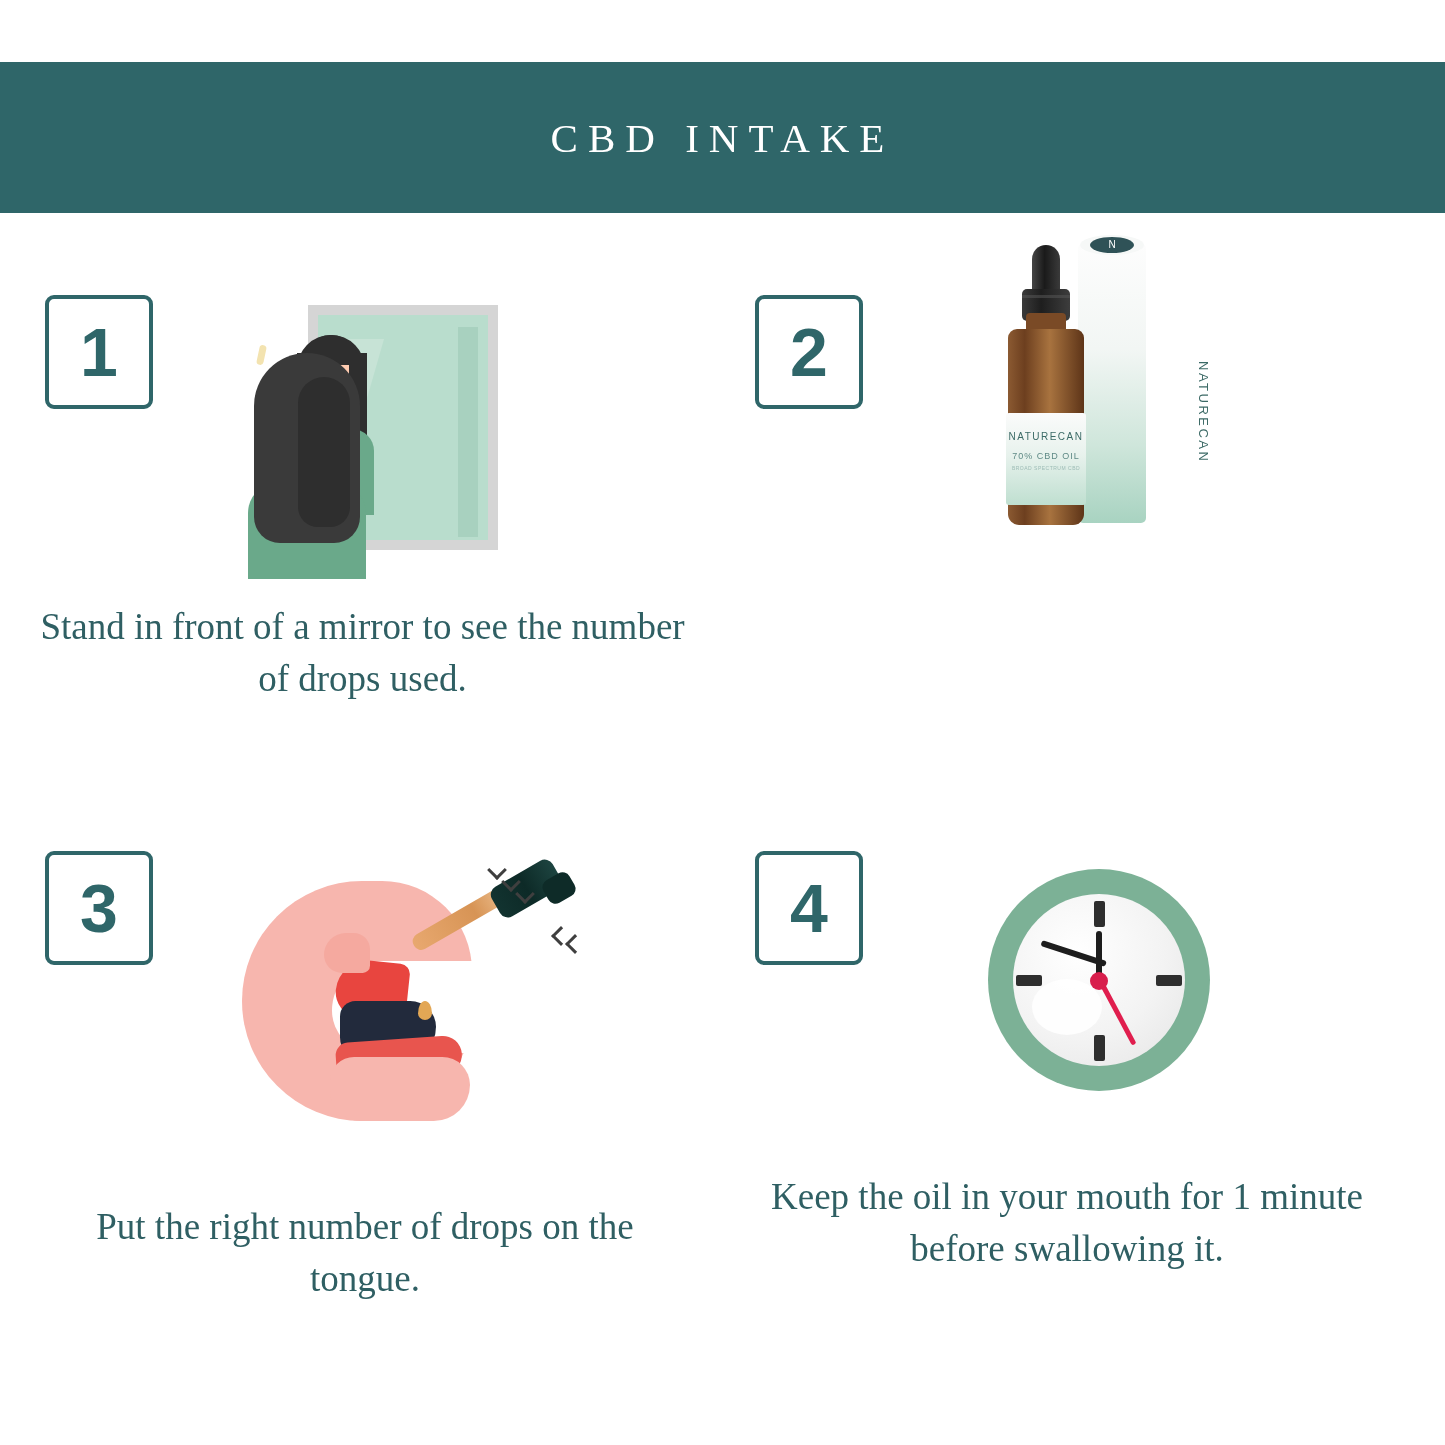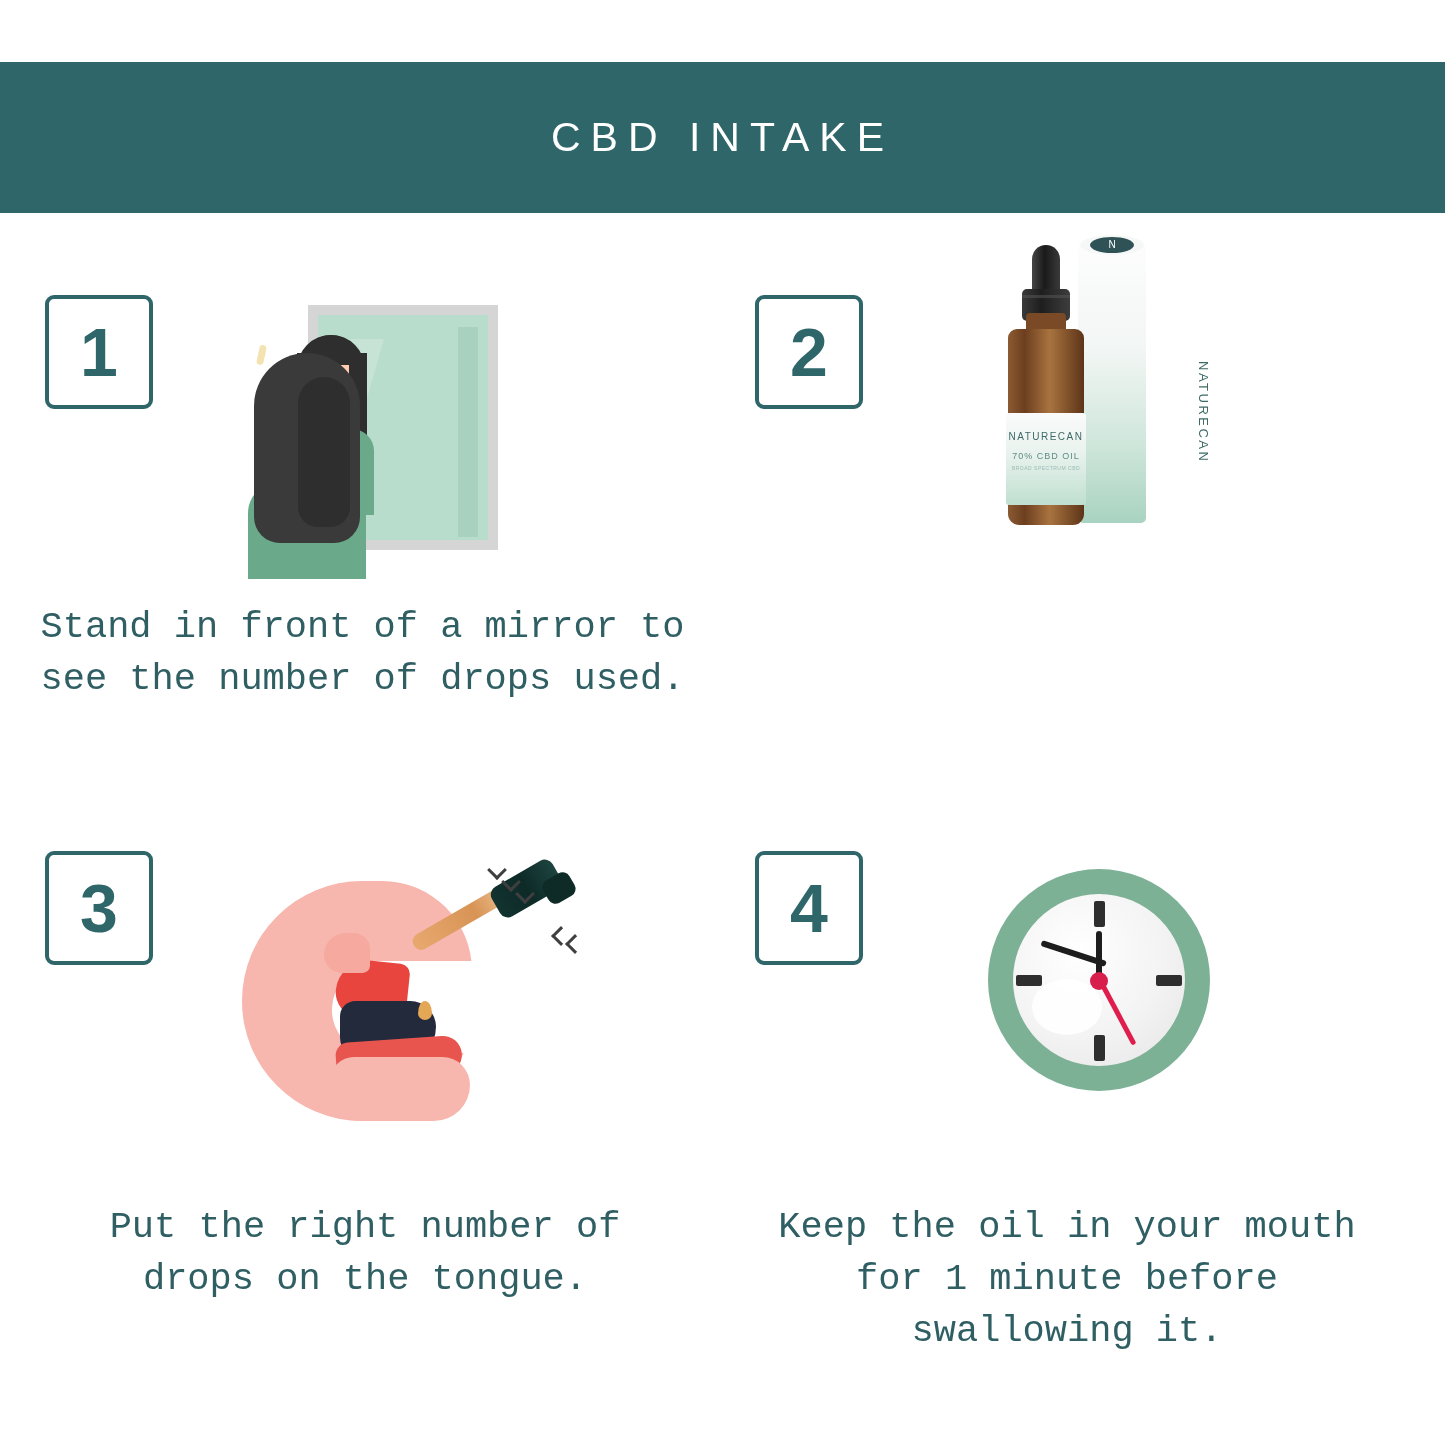--- a/index.html
+++ b/index.html
@@ -22,21 +22,21 @@
     background: #2f6669;
     display: flex;
     align-items: center;
     justify-content: center;
   }
   .header-title {
     color: #ffffff;
     font-size: 41px;
     font-weight: 300;
     letter-spacing: 10px;
-    font-family: Liberation Sans, sans-serif;
+    font-family: Liberation Serif, serif;
     white-space: nowrap;
     text-align: center;
   }
 
   
   .steps-grid {
     display: grid;
     grid-template-columns: 722px 723px;
     grid-template-rows: 620px 612px;
   }
@@ -64,21 +64,21 @@
   }
 
   
   .caption {
     position: absolute;
     color: #2f5f63;
     font-size: 37px;
     font-weight: 400;
     line-height: 52px;
     text-align: center;
-    font-family: Liberation Mono, monospace;
+    font-family: Liberation Serif, serif;
   }
 
   
   .art { position: absolute; }
 
   
   .s1-art { left: 240px; top: 78px; width: 300px; height: 300px; }
   .mirror-frame {
     position: absolute; left: 68px; top: 14px;
     width: 190px; height: 245px;
@@ -439,16 +439,16 @@
       <div class="tick tick-12"></div>
       <div class="tick tick-3"></div>
       <div class="tick tick-6"></div>
       <div class="tick tick-9"></div>
       <div class="hand-hour"></div>
       <div class="hand-minute"></div>
       <div class="hand-second"></div>
       <div class="clock-hub"></div>
     </div>
 
-    <div class="caption" style="left:15px; top:338px; width:660px;margin-top:30px;">Keep the oil in your mouth for 1 minute before swallowing it.</div>
+    <div class="caption" style="left:15px; top:338px; width:660px;">Keep the oil in your mouth for 1 minute before swallowing it.</div>
   </div>
 
 </div>
 
 </body></html>

